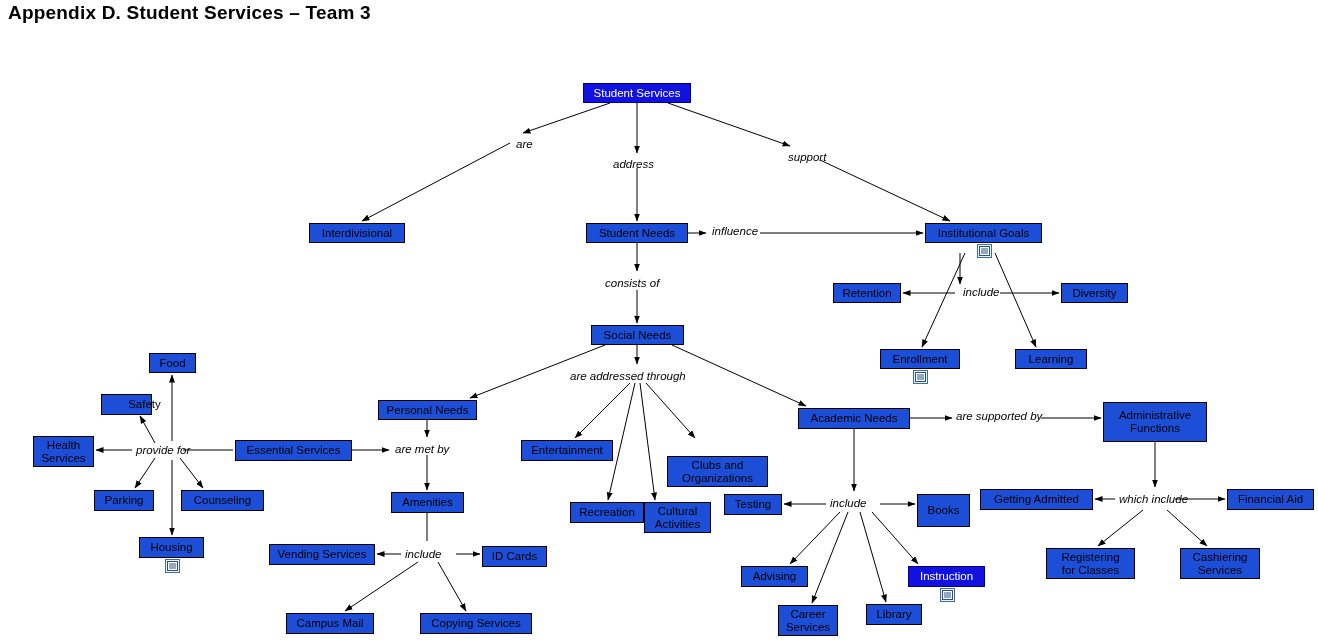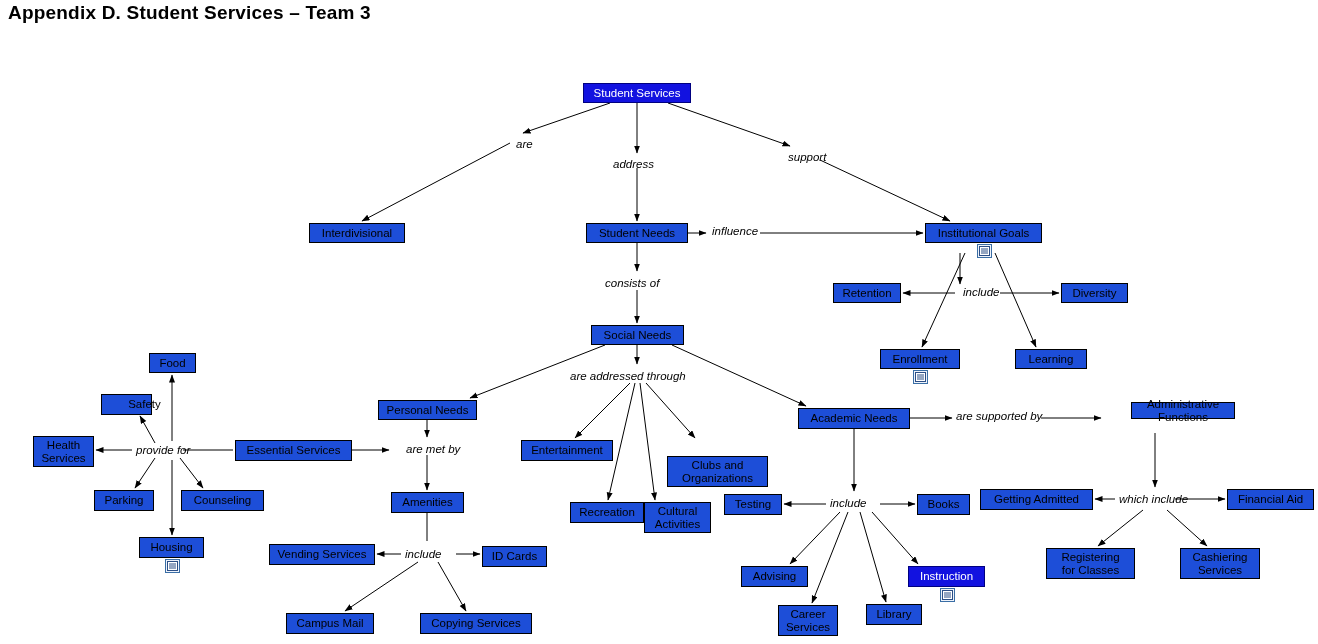--- a/index.html
+++ b/index.html
@@ -192,21 +192,21 @@
         <rect x="0.5" y="0.5" width="10" height="9" fill="#ffffff" stroke="#2b4e86"></rect>
         <line x1="2" y1="3" x2="9" y2="3" stroke="#2b4e86"></line>
         <line x1="2" y1="5" x2="9" y2="5" stroke="#2b4e86"></line>
         <line x1="2" y1="7" x2="9" y2="7" stroke="#2b4e86"></line>
       </svg>
     </div>
     <div class="node" style="left: 1015px; top: 349px; width: 72px; height: 20px;">Learning</div>
     <div class="node" style="left: 591px; top: 325px; width: 93px; height: 20px;">Social Needs</div>
     <div class="node" style="left: 378px; top: 400px; width: 99px; height: 20px;">Personal Needs</div>
     <div class="node" style="left: 798px; top: 408px; width: 112px; height: 21px;">Academic Needs</div>
-    <div class="node" style="left: 1103px; top: 402px; width: 104px; height: 17px; margin-left: 28px;">Administrative
+    <div class="node" style="left: 1103px; top: 402px; width: 104px; height: 40px;">Administrative
 Functions</div>
     <div class="node" style="left: 521px; top: 440px; width: 92px; height: 21px;">Entertainment</div>
     <div class="node" style="left: 667px; top: 440px; width: 101px; height: 31px; margin-top: 16px;">Clubs and
 Organizations</div>
     <div class="node" style="left: 570px; top: 502px; width: 74px; height: 21px;">Recreation</div>
     <div class="node" style="left: 644px; top: 502px; width: 67px; height: 31px;">Cultural
 Activities</div>
     <div class="node" style="left: 235px; top: 440px; width: 117px; height: 21px;">Essential Services</div>
     <div class="node" style="left: 391px; top: 492px; width: 73px; height: 21px;">Amenities</div>
     <div class="node" style="left: 149px; top: 353px; width: 47px; height: 20px;">Food</div>
@@ -222,21 +222,21 @@
         <line x1="2" y1="3" x2="9" y2="3" stroke="#2b4e86"></line>
         <line x1="2" y1="5" x2="9" y2="5" stroke="#2b4e86"></line>
         <line x1="2" y1="7" x2="9" y2="7" stroke="#2b4e86"></line>
       </svg>
     </div>
     <div class="node" style="left: 269px; top: 544px; width: 106px; height: 21px;">Vending Services</div>
     <div class="node" style="left: 482px; top: 546px; width: 65px; height: 21px;">ID Cards</div>
     <div class="node" style="left: 286px; top: 613px; width: 88px; height: 21px;">Campus Mail</div>
     <div class="node" style="left: 420px; top: 613px; width: 112px; height: 21px;">Copying Services</div>
     <div class="node" style="left: 724px; top: 494px; width: 58px; height: 21px;">Testing</div>
-    <div class="node" style="left: 917px; top: 494px; width: 53px; height: 21px;">Books</div>
+    <div class="node" style="left: 917px; top: 494px; width: 53px; height: 33px;">Books</div>
     <div class="node" style="left: 741px; top: 566px; width: 67px; height: 21px;">Advising</div>
     <div class="node" style="left: 778px; top: 605px; width: 60px; height: 31px;">Career
 Services</div>
     <div class="node" style="left: 866px; top: 604px; width: 56px; height: 21px;">Library</div>
     <div class="node selected" style="left: 908px; top: 566px; width: 77px; height: 21px;">Instruction</div>
     <div class="badge" style="left: 939.5px; top: 588px;">
       <svg width="11" height="10" viewBox="0 0 11 10">
         <rect x="0.5" y="0.5" width="10" height="9" fill="#ffffff" stroke="#2b4e86"></rect>
         <line x1="2" y1="3" x2="9" y2="3" stroke="#2b4e86"></line>
         <line x1="2" y1="5" x2="9" y2="5" stroke="#2b4e86"></line>
@@ -251,17 +251,17 @@
 Services</div>
     <div class="linklabel" style="left: 516px; top: 138px;">are</div>
     <div class="linklabel" style="left: 613px; top: 158px;">address</div>
     <div class="linklabel" style="left: 788px; top: 151px;">support</div>
     <div class="linklabel" style="left: 712px; top: 225px;">influence</div>
     <div class="linklabel" style="left: 963px; top: 286px;">include</div>
     <div class="linklabel" style="left: 605px; top: 277px;">consists of</div>
     <div class="linklabel" style="left: 570px; top: 370px;">are addressed through</div>
     <div class="linklabel" style="left: 956px; top: 410px;">are supported by</div>
     <div class="linklabel" style="left: 136px; top: 444px;">provide for</div>
-    <div class="linklabel" style="left: 395px; top: 443px; margin-left: 11px;">are met by</div>
+    <div class="linklabel" style="left: 395px; top: 443px;">are met by</div>
     <div class="linklabel" style="left: 405px; top: 548px;">include</div>
     <div class="linklabel" style="left: 830px; top: 497px;">include</div>
     <div class="linklabel" style="left: 1119px; top: 493px;">which include</div>
   </div>
 
 </body></html>

